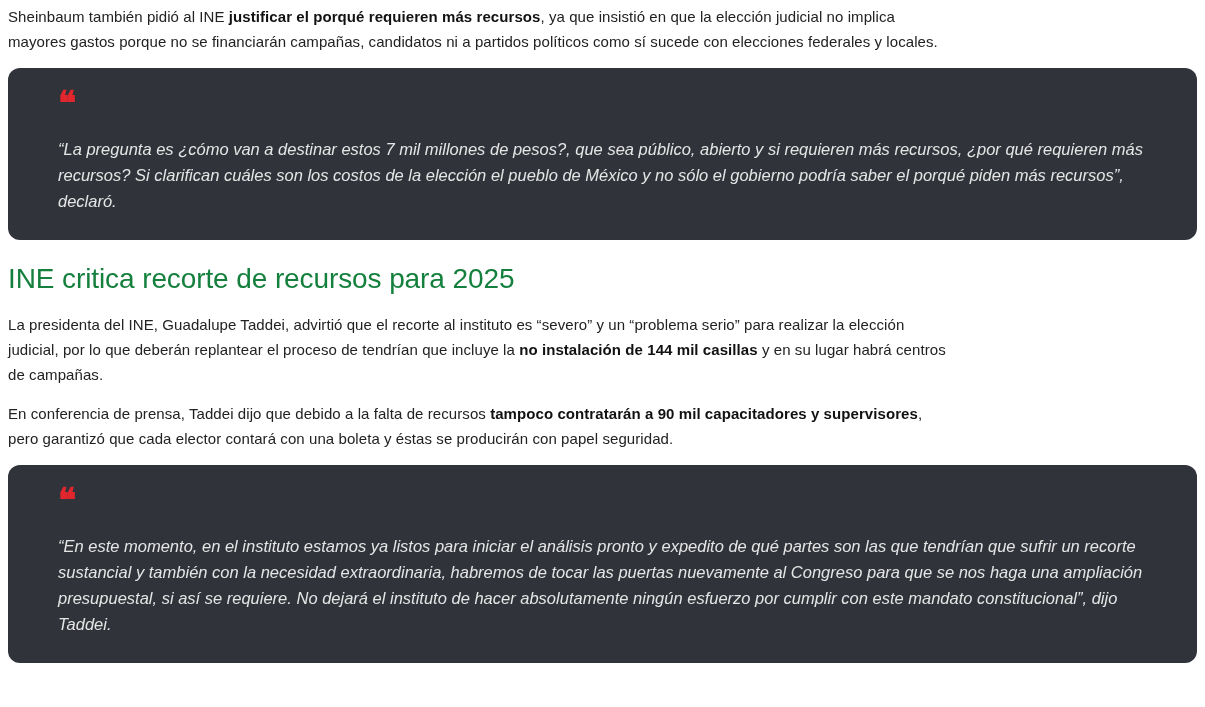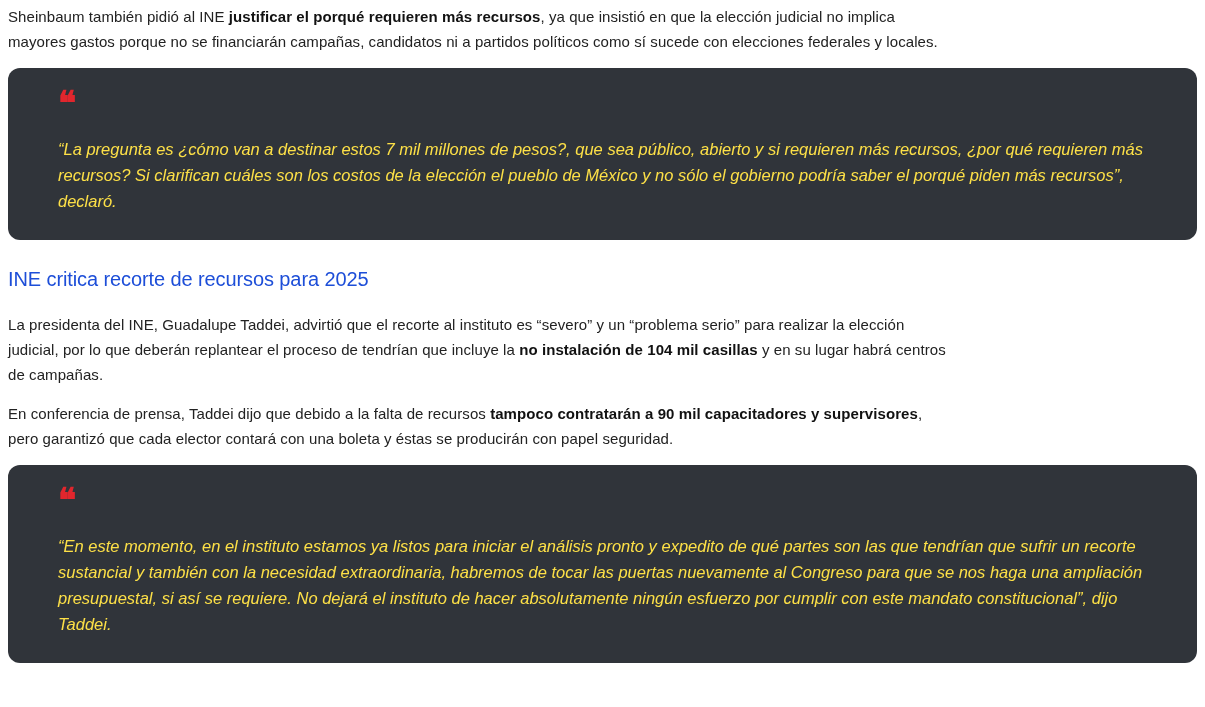--- a/index.html
+++ b/index.html
@@ -46,51 +46,51 @@
     color: #e1262d;
     font-size: 34px;
     line-height: 26px;
     font-family: "DejaVu Serif", serif;
     font-weight: 700;
     height: 34px;
     margin-bottom: 12px;
     letter-spacing: -2px;
   }
   .quote-text {
-    color: #fde047;
+    color: #e5e5e5;
     font-size: 16.5px;
     line-height: 26px;
     font-style: italic;
     margin: 0;
     font-family: "Liberation Sans", sans-serif;
   }
   h2.section-title {
-    font-size: 20px;
+    font-size: 28px;
     line-height: 34px;
     font-weight: 400;
-    color: #1d4ed8;
+    color: #15803d;
     margin: 22px 0 16px 0;
     letter-spacing: -0.1px;
   }
 </style>
 </head>
 <body>
 
 <div class="article">
 
   <p class="body-text first-para"><span>Sheinbaum también pidió al INE </span><b>justificar el porqué requieren más recursos</b><span>, ya que insistió en que la elección judicial no implica mayores gastos porque no se financiarán campañas, candidatos ni a partidos políticos como sí sucede con elecciones federales y locales.</span></p>
 
   <div class="quote-block">
     <div class="quote-mark">❝</div>
     <p class="quote-text">“La pregunta es ¿cómo van a destinar estos 7 mil millones de pesos?, que sea público, abierto y si requieren más recursos, ¿por qué requieren más recursos? Si clarifican cuáles son los costos de la elección el pueblo de México y no sólo el gobierno podría saber el porqué piden más recursos”,  declaró.</p>
   </div>
 
   <h2 class="section-title">INE critica recorte de recursos para 2025</h2>
 
-  <p class="body-text"><span>La presidenta del INE, Guadalupe Taddei, advirtió que el recorte al instituto es “severo” y un “problema serio” para realizar la elección judicial, por lo que deberán replantear el proceso de tendrían que incluye la </span><b>no instalación de 104 mil casillas</b><span> y en su lugar habrá centros de campañas.</span></p>
+  <p class="body-text"><span>La presidenta del INE, Guadalupe Taddei, advirtió que el recorte al instituto es “severo” y un “problema serio” para realizar la elección judicial, por lo que deberán replantear el proceso de tendrían que incluye la </span><b>no instalación de 144 mil casillas</b><span> y en su lugar habrá centros de campañas.</span></p>
 
   <p class="body-text"><span>En conferencia de prensa, Taddei dijo que debido a la falta de recursos </span><b>tampoco contratarán a 90 mil capacitadores y supervisores</b><span>, pero garantizó que cada elector contará con una boleta y éstas se producirán con papel seguridad.</span></p>
 
   <div class="quote-block">
     <div class="quote-mark">❝</div>
     <p class="quote-text">“En este momento, en el instituto estamos ya listos para iniciar el análisis pronto y expedito de qué partes son las que tendrían que sufrir un recorte sustancial y también con la necesidad extraordinaria, habremos de tocar las puertas nuevamente al Congreso para que se nos haga una ampliación presupuestal, si así se requiere. No dejará el instituto de hacer absolutamente ningún esfuerzo por cumplir con este mandato constitucional”, dijo Taddei.</p>
   </div>
 
 </div>
 

